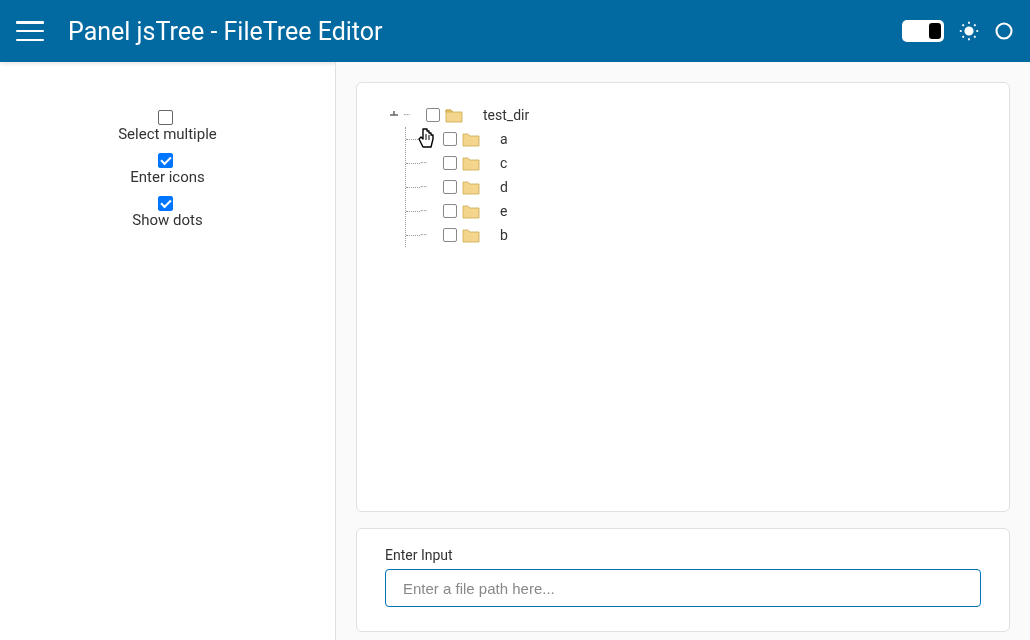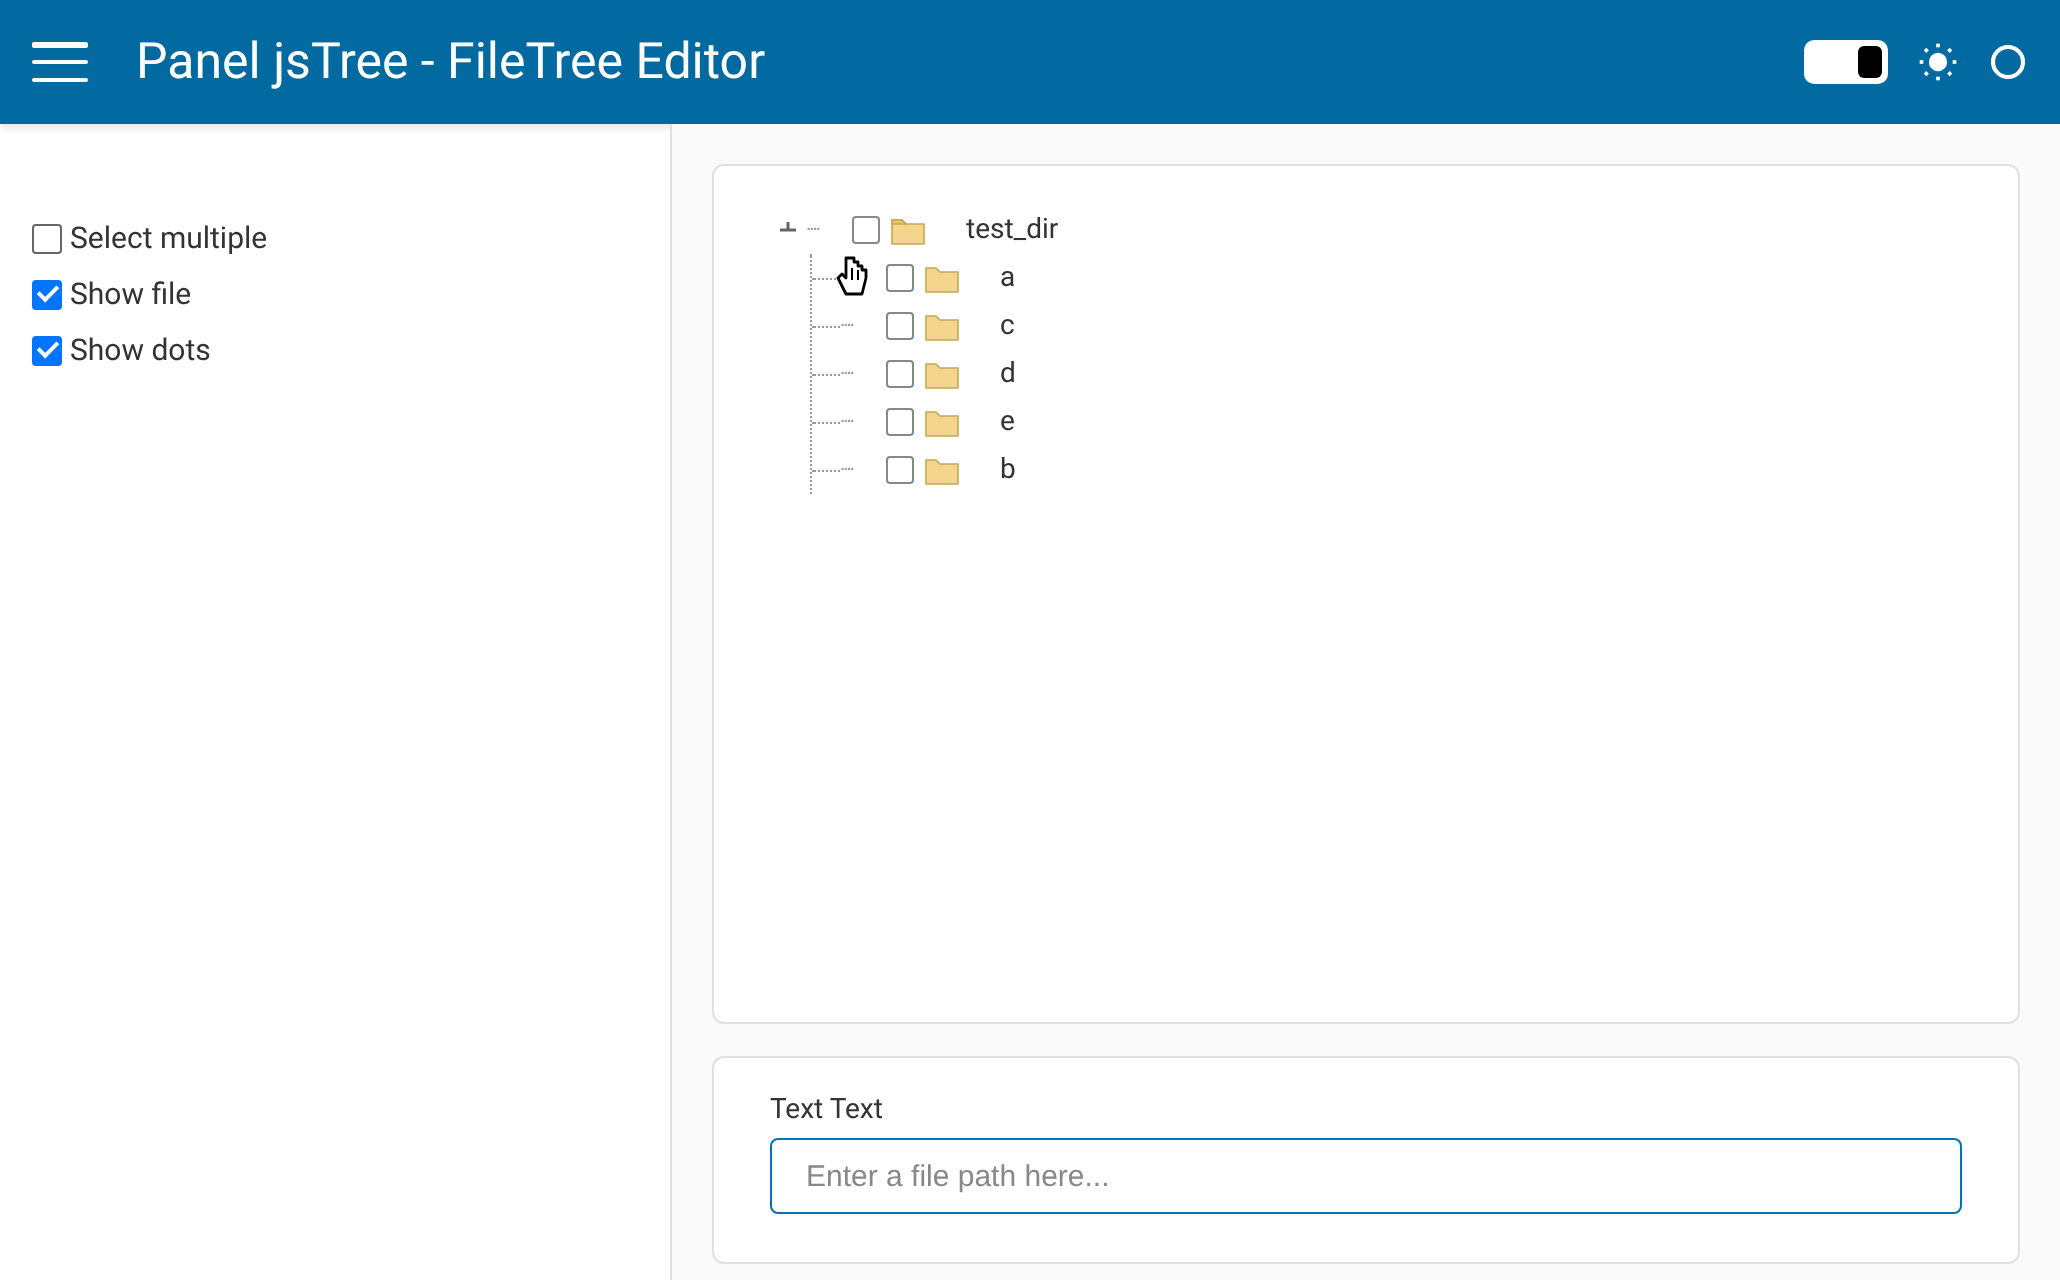--- a/index.html
+++ b/index.html
@@ -75,20 +75,21 @@
       width: 336px;
       padding: 48px 16px 16px 16px;
       border-right: 1px solid #e0e0e0;
     }
     .checkbox-row {
       display: flex;
       align-items: center;
       margin-bottom: 10px;
       font-size: 15px;
       color: #333;
+      flex-direction: column;
     }
     .checkbox {
       width: 15px;
       height: 15px;
       border: 1.5px solid #666;
       border-radius: 2px;
       margin-right: 4px;
       display: flex;
       align-items: center;
       justify-content: center;
@@ -245,21 +246,21 @@
 </div>
 
 <div class="content">
   <div class="sidebar">
     <div class="checkbox-row">
       <div class="checkbox"></div>
       <span>Select multiple</span>
     </div>
     <div class="checkbox-row">
       <div class="checkbox checked"></div>
-      <span>Show file</span>
+      <span>Enter icons</span>
     </div>
     <div class="checkbox-row">
       <div class="checkbox checked"></div>
       <span>Show dots</span>
     </div>
   </div>
 
   <div class="main">
     <div class="tree-panel">
       <div class="tree-node">
@@ -326,21 +327,21 @@
             <svg width="18" height="16" viewBox="0 0 18 16">
                 <path d="M1 3 L6 3 L8 5 L17 5 L17 15 L1 15 Z" fill="#f4d58d" stroke="#c9a94d" stroke-width="0.8"></path>
               </svg>
           </div>
           <span class="tree-label">b</span>
         </div>
       </div>
     </div>
 
     <div class="input-panel">
-      <div class="input-label">Text Text</div>
+      <div class="input-label">Enter Input</div>
       <input class="text-input" type="text" placeholder="Enter a file path here..." style="">
     </div>
   </div>
 </div>
 
 <div class="cursor-hand">
   <svg width="22" height="26" viewBox="0 0 22 26">
     <path d="M8 4 L8 14 L6 12 L4 14 L8 22 L16 22 L18 14 L18 10 L16 10 L16 8 L14 8 L14 6 L12 6 L12 4 Z" fill="#fff" stroke="#000" stroke-width="1.4" stroke-linejoin="round"></path>
     <line x1="11" y1="9" x2="11" y2="15" stroke="#000" stroke-width="1"></line>
     <line x1="14" y1="10" x2="14" y2="15" stroke="#000" stroke-width="1"></line>

